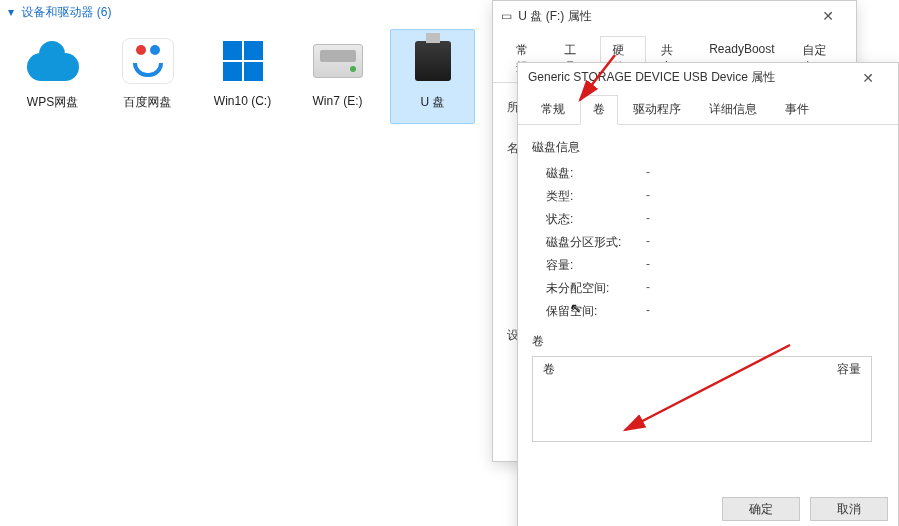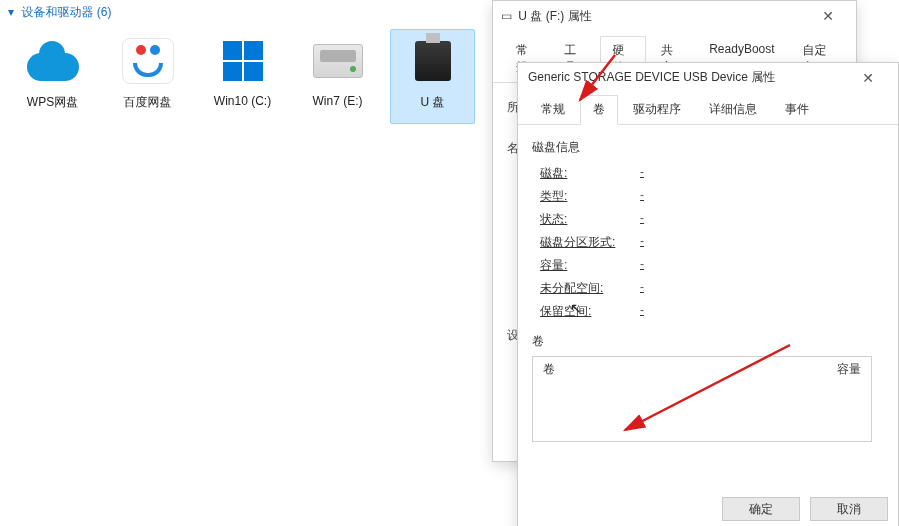--- a/index.html
+++ b/index.html
@@ -96,21 +96,21 @@
   .tab.active {
     border:1px solid #ddd; border-bottom:1px solid #fff; background:#fff;
   }
   .d1 .body { padding: 10px 14px; color:#444; font-size:12px;}
   .d1 .body .trunc-row { margin: 6px 0; }
 
   .d2 { left: 517px; top: 62px; width: 382px; height: 484px; }
   .d2 .titlebar { padding: 6px 10px 4px 10px; height:auto; }
   .d2 .body { padding: 8px 26px 10px 14px; }
   .group-label { color:#333; margin: 6px 0 6px 0; }
-  .info-grid { margin-left: 8px; text-decoration: underline; }
+  .info-grid { margin-left: 14px; }
   .info-row { display:flex; padding:3px 0; font-size:12px; color:#333;}
   .info-row .k { width: 100px; }
   .info-row .v { color:#555; }
   .vol-label { margin-top: 10px; }
   .vol-table {
     border:1px solid #d0d0d0; height: 86px;
   }
   .vol-head { display:flex; font-size:12px; color:#333; }
   .vol-head div { padding:4px 10px; }
   .vol-head div:first-child { width: 150px; }

